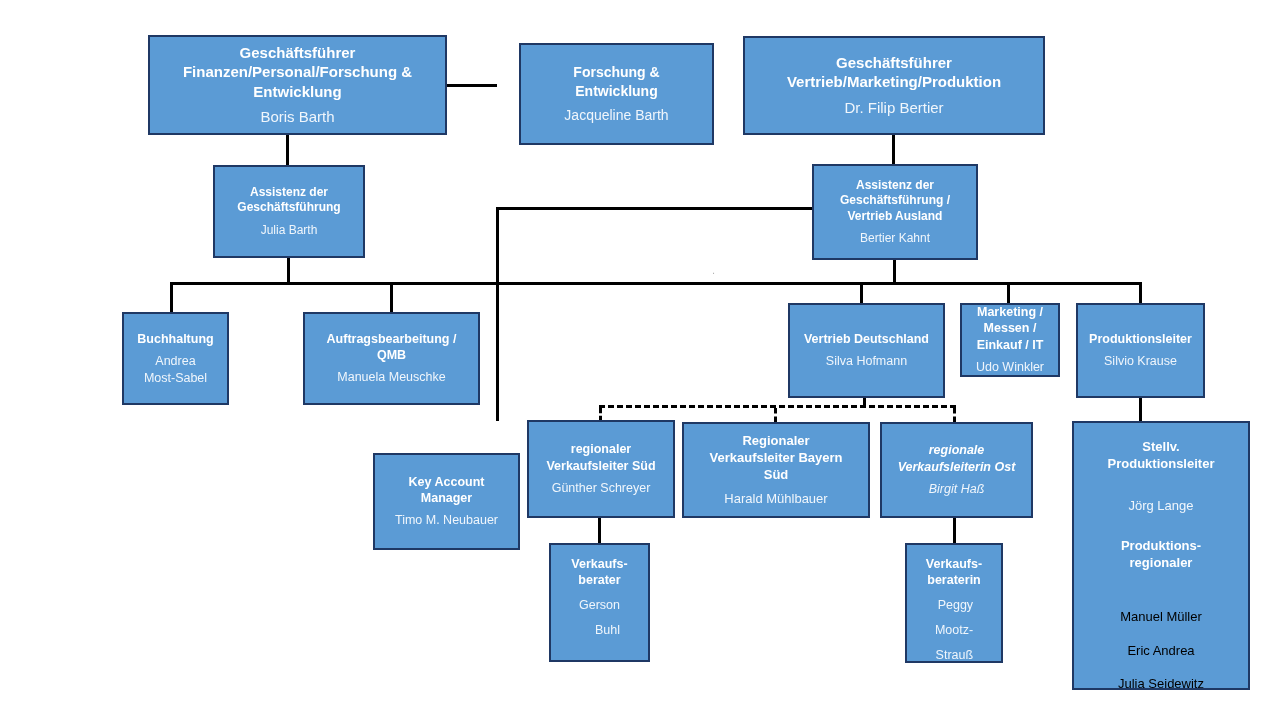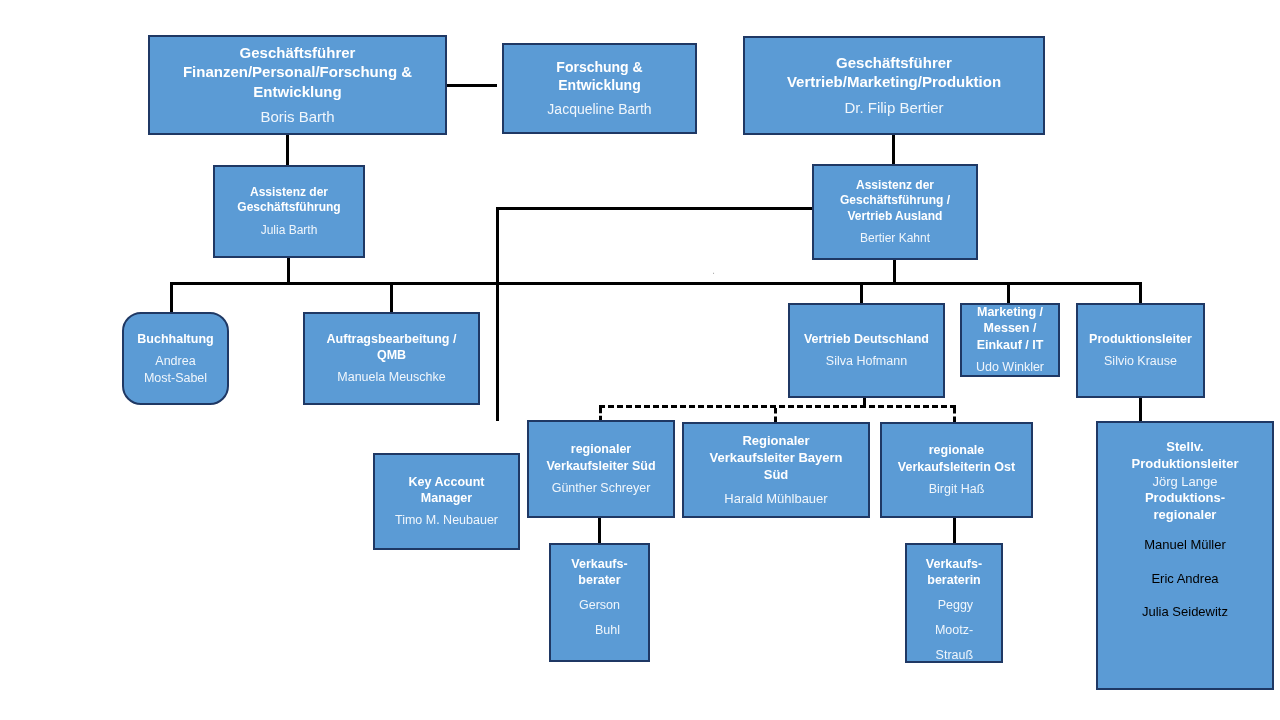--- a/index.html
+++ b/index.html
@@ -19,34 +19,34 @@
     background:#5B9BD5;border:2px solid #1F3864;color:#fff;
     display:flex;flex-direction:column;align-items:center;justify-content:center;
     text-align:center;padding:4px 6px;gap:6px;
   }
   .title{font-weight:bold;white-space:pre-line;line-height:1.3;color:#ffffff;}
   .person{white-space:pre-line;line-height:1.35;color:#f0f6fc;}
   .person.sparse{line-height:2.0;text-align:right;}
   .member{white-space:pre-line;line-height:1.35;color:#000000;margin-top:16px;}
   
   #n-gf1   {left:148px;top:35px; width:299px;height:100px;font-size:15px;}
-  #n-fe    {left:502px;top:43px; width:195px;height:91px; font-size:14px;}
+  #n-fe    {left:519px;top:43px; width:195px;height:102px; font-size:14px;}
   #n-gf2   {left:743px;top:36px; width:302px;height:99px; font-size:15px;}
   #n-a1    {left:213px;top:165px;width:152px;height:93px; font-size:12px;}
   #n-a2    {left:812px;top:164px;width:166px;height:96px; font-size:12px;}
-  #n-buch  {left:122px;top:312px;width:107px;height:93px; font-size:12.5px;border-radius:19px;}
+  #n-buch  {left:122px;top:312px;width:107px;height:93px; font-size:12.5px;}
   #n-auf   {left:303px;top:312px;width:177px;height:93px; font-size:12.5px;}
   #n-vde   {left:788px;top:303px;width:157px;height:95px; font-size:12.5px;}
   #n-mkt   {left:960px;top:303px;width:100px;height:74px; font-size:12.5px;}
   #n-pl    {left:1076px;top:303px;width:129px;height:95px;font-size:12.5px;}
   #n-kam   {left:373px;top:421px;width:147px;height:97px; font-size:12.5px;margin-top:32px;}
   #n-rvs   {left:527px;top:420px;width:148px;height:98px; font-size:12.5px;}
   #n-rvbs  {left:682px;top:422px;width:188px;height:96px; font-size:13px;}
-  #n-rvo   {left:880px;top:422px;width:153px;height:96px; font-size:12.5px;}
-  #n-stellv{left:1096px;top:421px;width:178px;height:269px;font-size:13px;justify-content:flex-start;padding-top:16px;gap:0;}
+  #n-rvo   {left:880px;top:422px;width:153px;height:96px; font-size:12.5px;font-style:italic;}
+  #n-stellv{left:1072px;top:421px;width:178px;height:269px;font-size:13px;justify-content:flex-start;padding-top:16px;gap:24px;}
   #n-vb    {left:549px;top:543px;width:101px;height:119px;font-size:12.5px;justify-content:flex-start;padding-top:11px;gap:4px;}
   #n-vbin  {left:905px;top:543px;width:98px;height:120px; font-size:12.5px;justify-content:flex-start;padding-top:11px;gap:4px;}
   
   .stray{position:absolute;color:#b3b3b3;font-size:11px;line-height:1;}
 </style>
 </head>
 <body>
 
 <div id="canvas">
 

